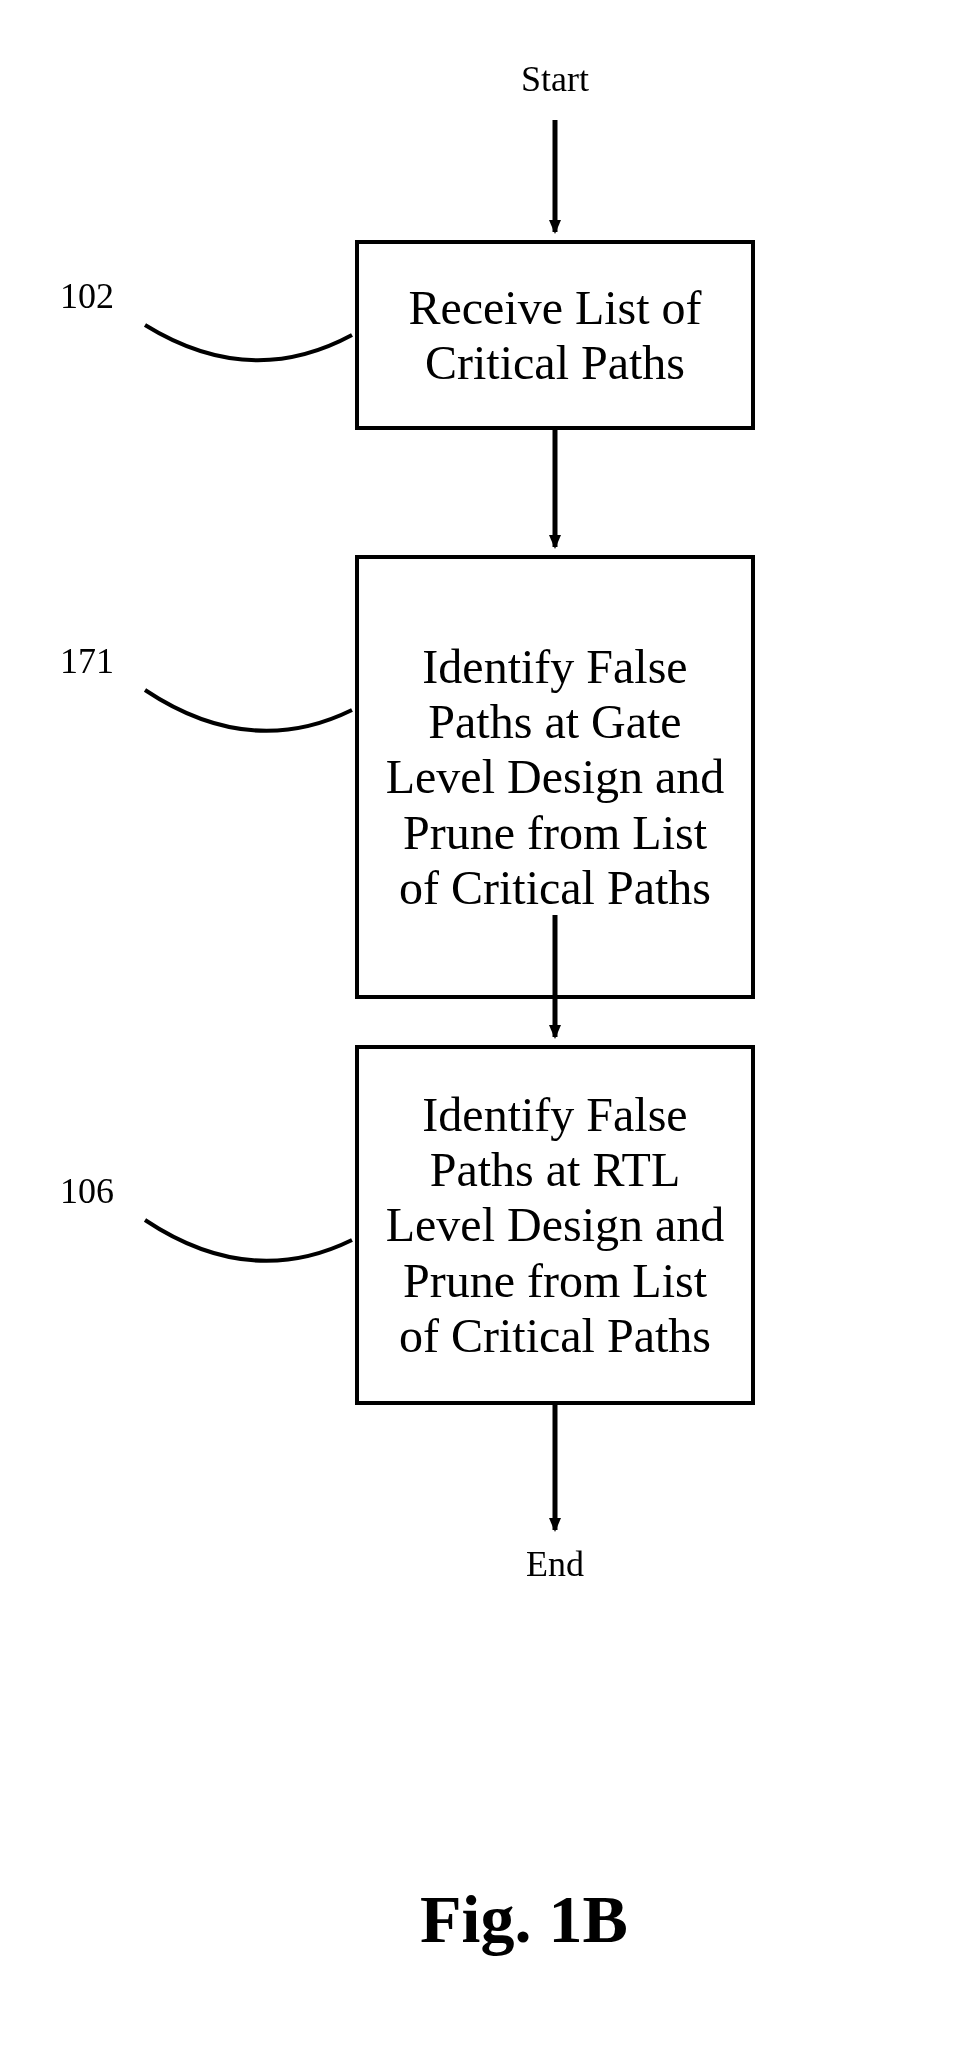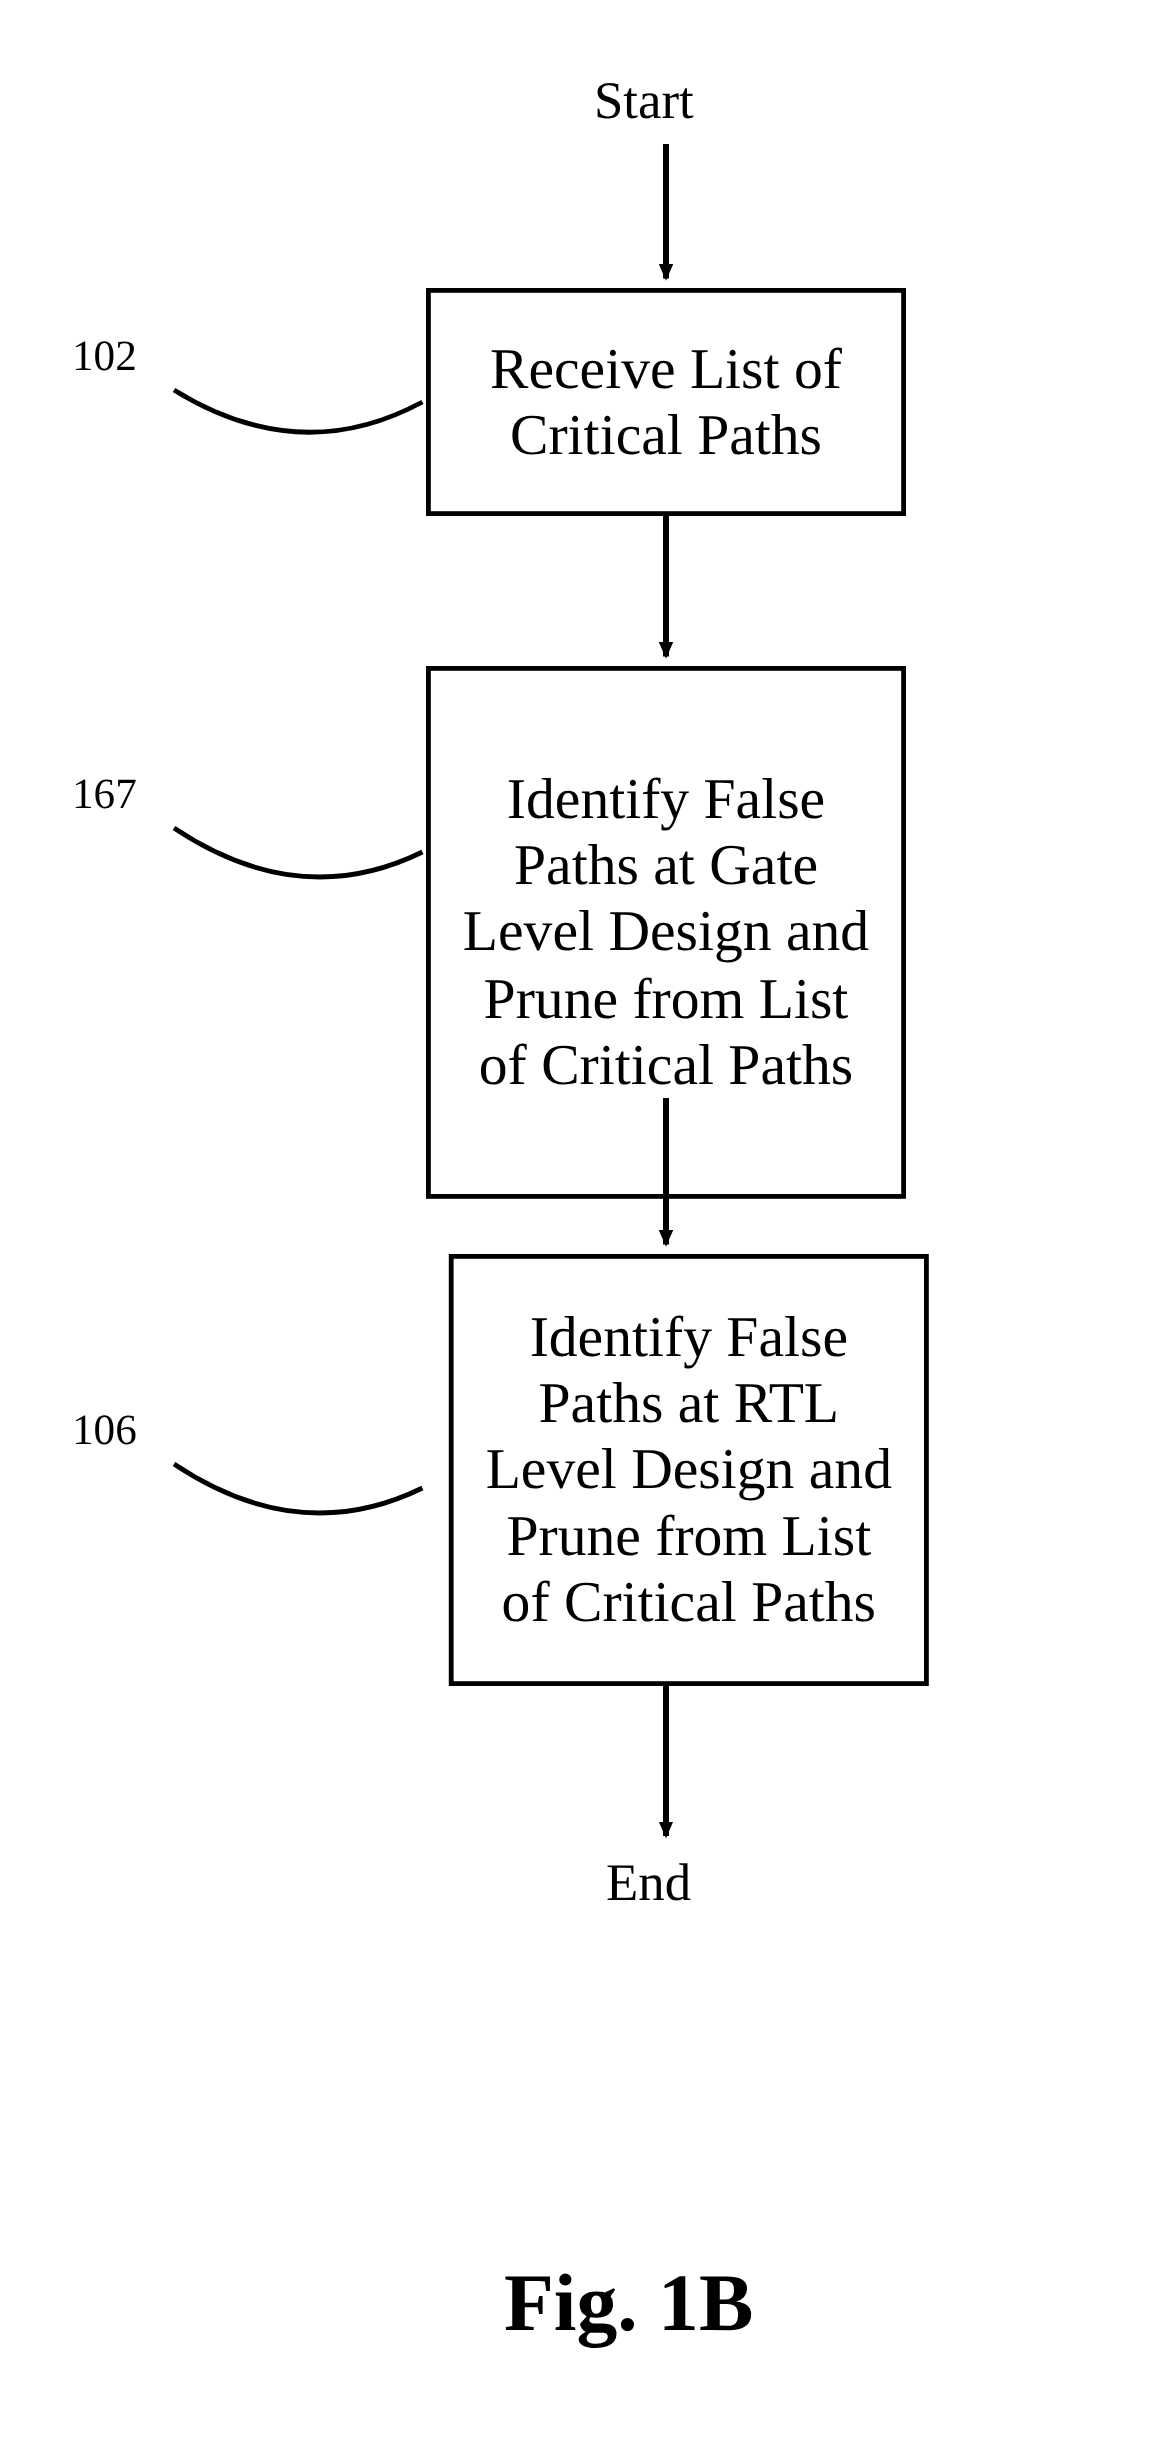--- a/index.html
+++ b/index.html
@@ -11,22 +11,23 @@
     height: 2053px;
     position: relative;
   }
   .canvas {
     position: relative;
     width: 978px;
     height: 2053px;
   }
   .label {
     position: absolute;
-    font-size: 44px;
+    font-size: 36px;
     color: #000;
+    text-align: center;
     line-height: 1.1;
   }
   .ref-label {
     position: absolute;
     font-size: 36px;
     color: #000;
   }
   .box {
     position: absolute;
     border: 4px solid #000;
@@ -66,23 +67,23 @@
   <div class="label" style="left:495px; top:60px; width:120px;">Start</div>
 
   <div class="box" style="left:355px; top:240px; width:400px; height:190px;">
     <div class="box-text">Receive List of Critical Paths</div>
   </div>
   <div class="ref-label" style="left:60px; top:275px;">102</div>
 
   <div class="box" style="left:355px; top:555px; width:400px; height:444px;">
     <div class="box-text">Identify False Paths at Gate Level Design and Prune from List of Critical Paths</div>
   </div>
-  <div class="ref-label" style="left:60px; top:640px;">167</div>
+  <div class="ref-label" style="left:60px; top:640px;">171</div>
 
-  <div class="box" style="left:374px; top:1045px; width:400px; height:360px;">
+  <div class="box" style="left:355px; top:1045px; width:400px; height:360px;">
     <div class="box-text">Identify False Paths at RTL Level Design and Prune from List of Critical Paths</div>
   </div>
   <div class="ref-label" style="left:60px; top:1170px;">106</div>
 
   <div class="label" style="left:505px; top:1545px; width:100px;">End</div>
 
   <div class="fig-caption" style="left:420px; top:1880px;">Fig. 1B</div>
 
   <svg class="overlay" viewBox="0 0 978 2053">
     <defs>

